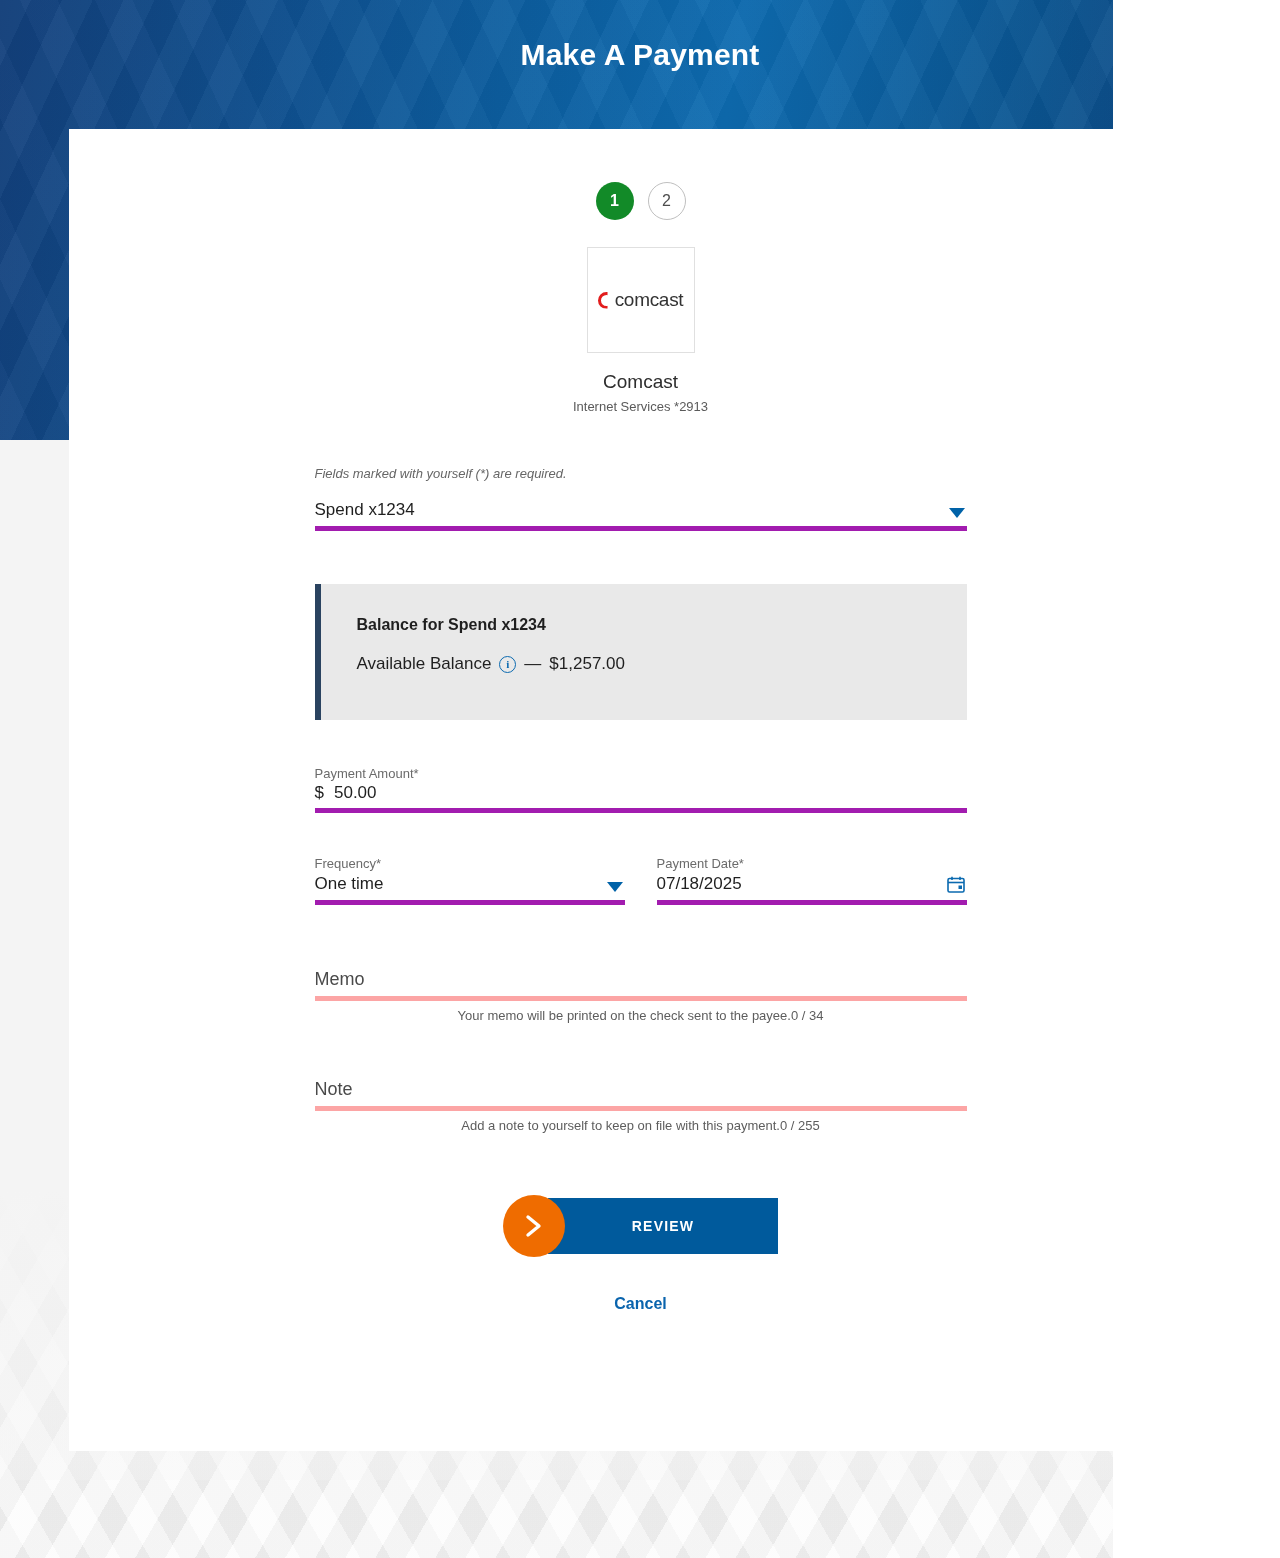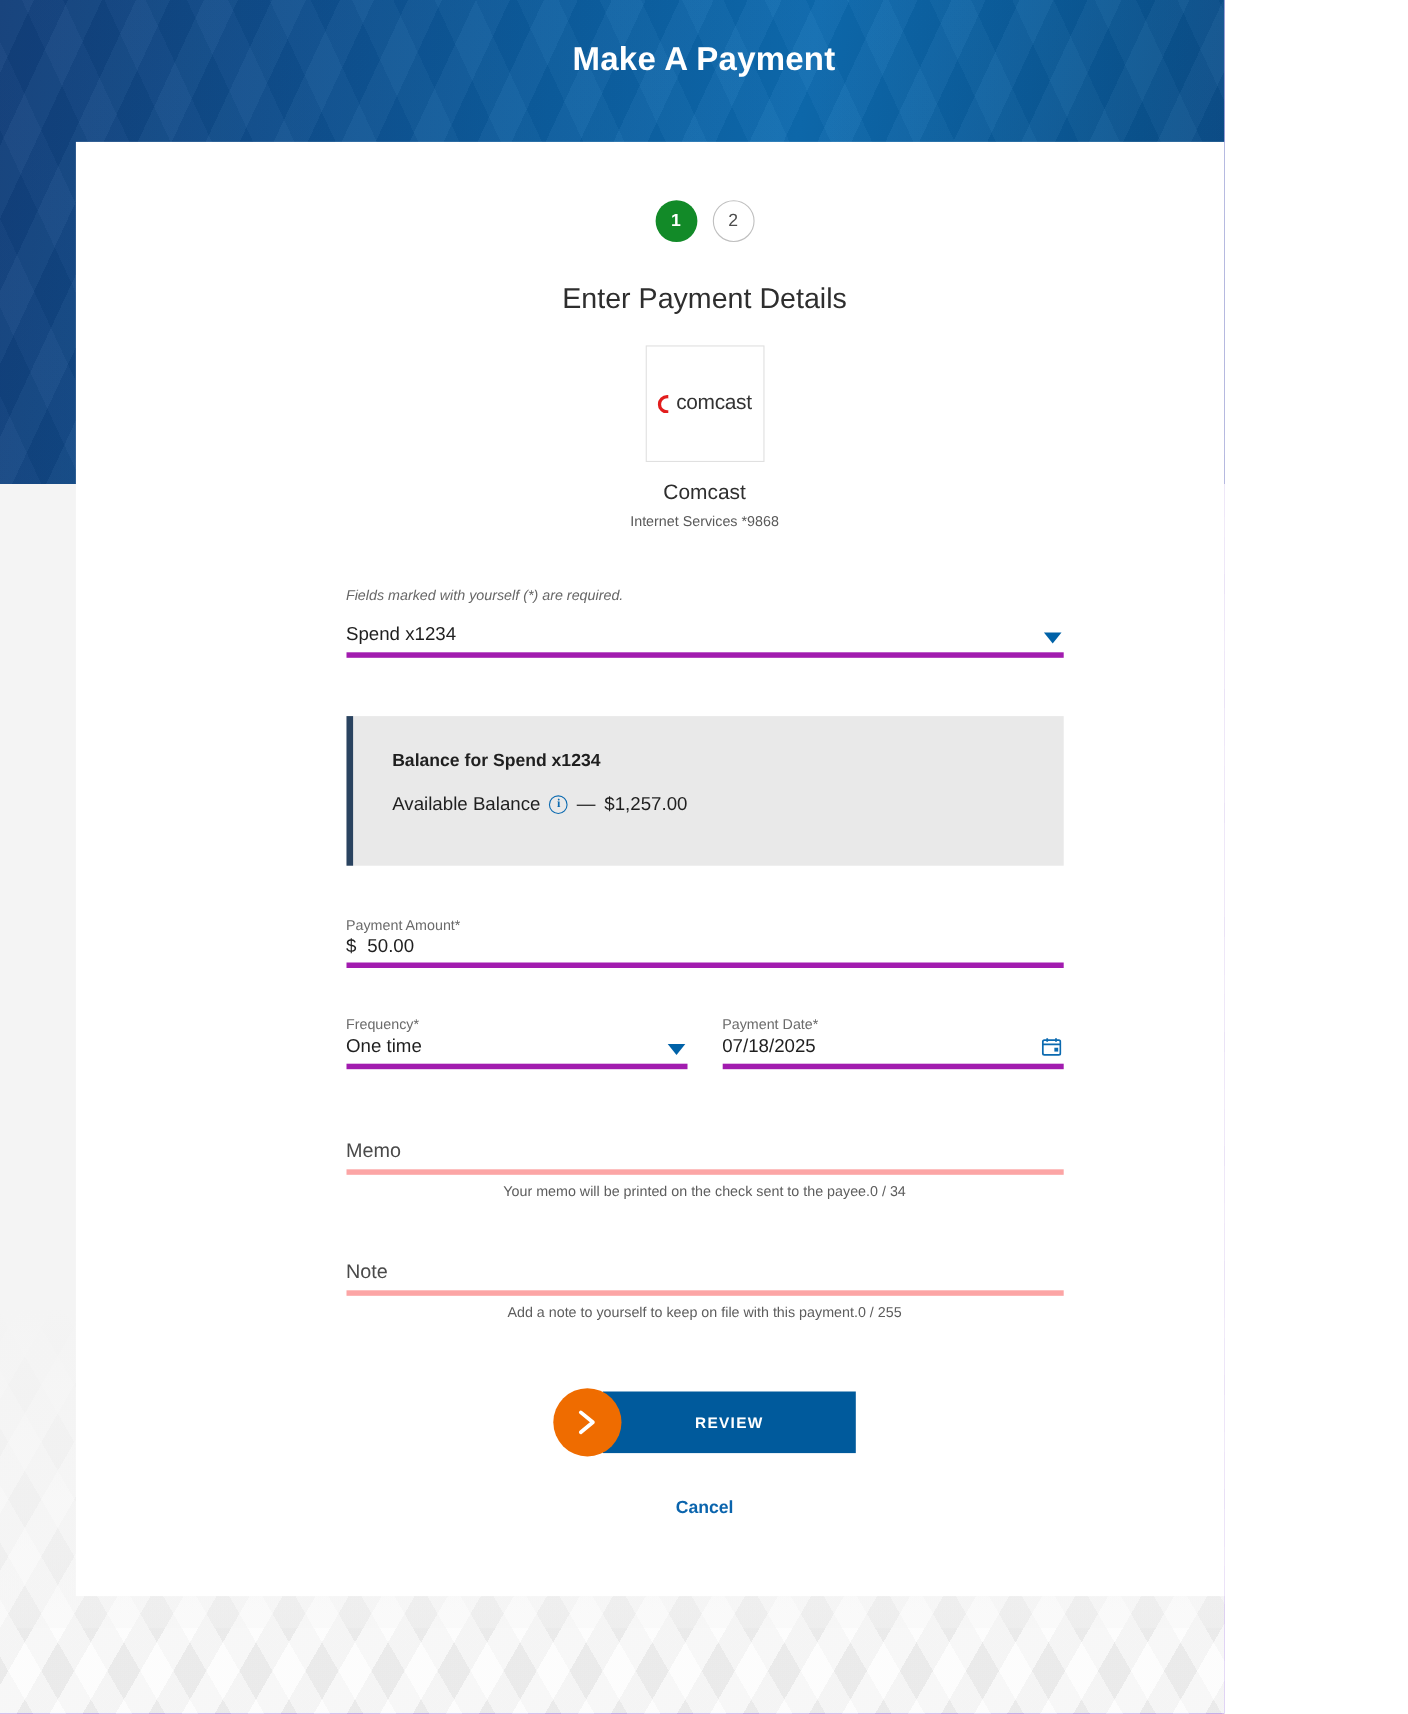--- a/index.html
+++ b/index.html
@@ -10,21 +10,21 @@
     height: 1558px;
     font-family: "Liberation Sans", sans-serif;
     background: #ffffff;
   }
 
   .page {
     position: relative;
     width: 1113px;
     height: 1558px;
     overflow: hidden;
-    background: #6d28d9;
+    background: #1d4ed8;
   }
 
   
   .banner {
     position: absolute;
     top: 0; left: 0;
     width: 1280px;
     height: 440px;
     background:
       repeating-linear-gradient(115deg, rgba(255,255,255,0.030) 0 28px, rgba(0,0,0,0.025) 28px 56px),
@@ -331,30 +331,29 @@
 
     <div class="steps">
       <div class="step active">
         <span>1</span>
       </div>
       <div class="step inactive">
         <span>2</span>
       </div>
     </div>
 
-    <div class="section-title">Enter Payment Details</div>
 
     <div class="payee-logo-wrap">
       <div class="comcast-mark">
         <span class="comcast-swirl"></span>
         <span>comcast</span>
       </div>
     </div>
     <div class="payee-name">Comcast</div>
-    <div class="payee-sub">Internet Services *9868</div>
+    <div class="payee-sub">Internet Services *2913</div>
 
     <div class="form">
 
       <div class="required-note">Fields marked with yourself (*) are required.</div>
 
       <div class="field">
         <div class="field-line">
           <span class="field-value">Spend x1234</span>
           <span class="caret"></span>
         </div>

